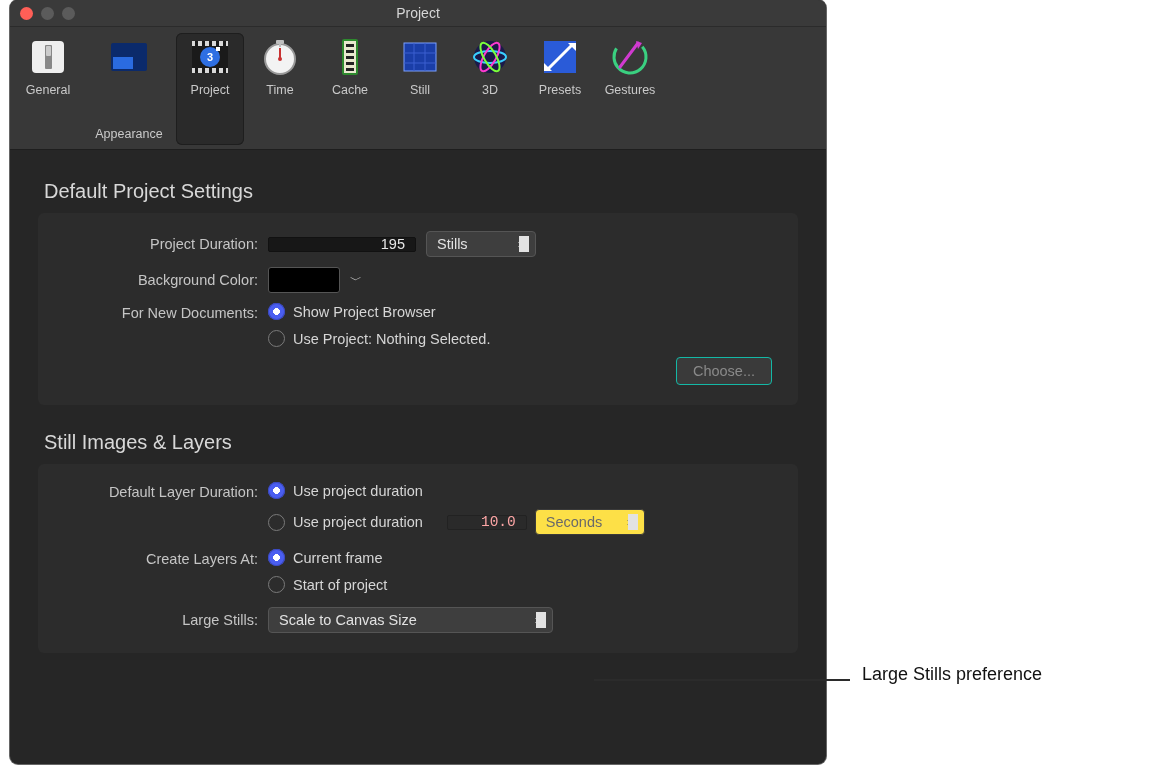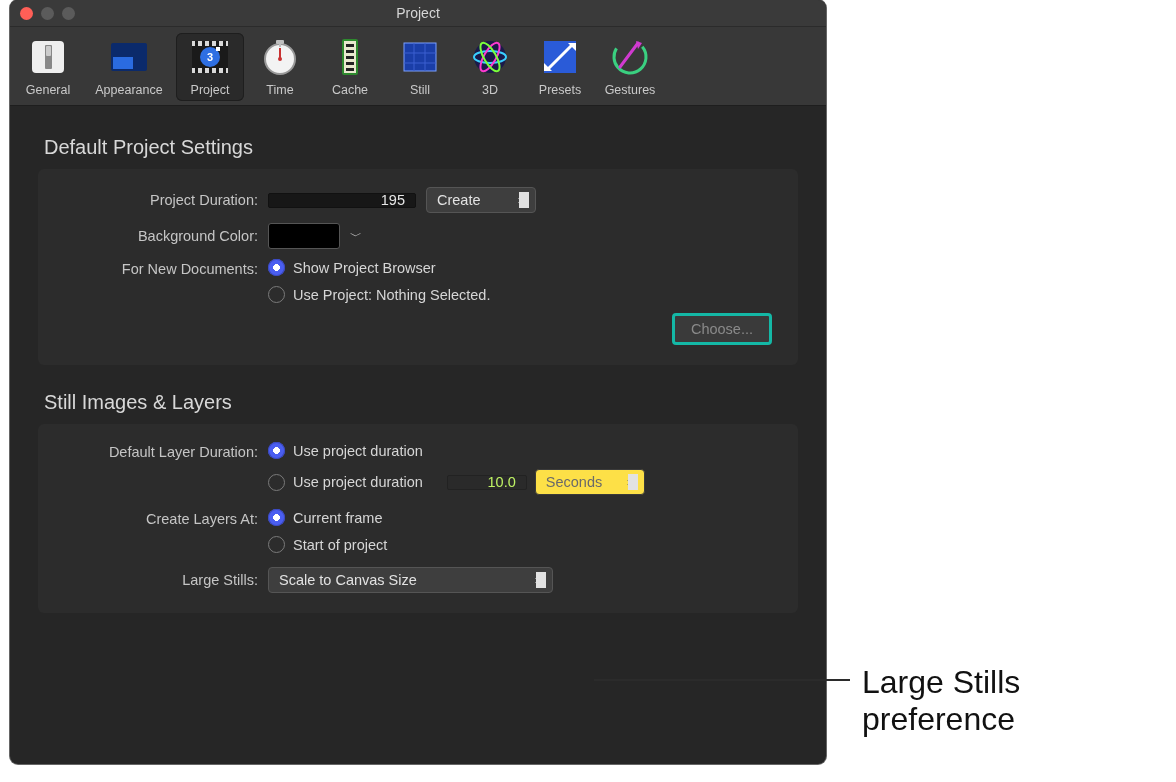--- a/index.html
+++ b/index.html
@@ -79,21 +79,21 @@
     box-shadow: inset 0 0 0 1px #1e1e1e;
   }
   .tbicon {
     width: 44px; height: 44px;
     margin-bottom: 4px;
     display: flex; align-items: center; justify-content: center;
   }
   .tbitem span.lbl { white-space: nowrap; }
 
   
-  .tbitem:nth-child(2){ width:90px; }
+  .tbitem:nth-child(2){ width:90px;gap:44px; }
 
   
   .content {
     padding: 26px 28px 20px;
   }
 
   .section-title {
     color: #d8d8d8;
     font-size: 20px;
     margin: 4px 0 10px 6px;
@@ -130,21 +130,21 @@
     background: #171717;
     border: 1px solid #111;
     color: #e6e6e6;
     text-align: right;
     padding-right: 10px;
     font-size: 14.5px;
     box-sizing: border-box;
     border-radius: 2px;
   }
   .input-num.small { width: 80px; text-align:right; }
-  .input-num.disabled { background:#2a2a2a; color:#bef264; border-color:#222; }
+  .input-num.disabled { background:#2a2a2a; color:#fca5a5; border-color:#222;font-family:Liberation Mono, monospace; }
 
   .popup {
     height: 26px;
     background: #3e3e3e;
     border: 1px solid #555;
     color: #e2e2e2;
     padding: 0 22px 0 10px;
     font-size: 14.5px;
     border-radius: 4px;
     position: relative;
@@ -199,21 +199,21 @@
   .radio.checked {
     border: none;
     background: radial-gradient(circle at center, #ffffff 0 27%, #4a5ef0 28% 100%);
     box-shadow: 0 0 0 1px #3a48c0 inset;
   }
   .radio-label { color:#d6d6d6; }
 
   .btn {
     height: 26px;
     background: #3a3a3a;
-    border: 3px solid #14b8a6;
+    border: 1px solid #14b8a6;
     color: #8a8a8a;
     padding: 0 16px;
     border-radius: 4px;
     font-size: 14.5px;
     display:inline-flex; align-items:center;
     cursor: default;
   }
   .btn.dim { color:#8a8a8a; }
 
   .right-align { display:flex; justify-content:flex-end; }
@@ -225,21 +225,21 @@
     top: 679px;
     width: 256px;
     height: 2px;
     background: #2b2b2b;
   }
   .callout-text {
     position: absolute;
     left: 862px;
     top: 664px;
     color: #111;
-    font-size: 32px;
+    font-size: 18px;
     font-family: -apple-system, Helvetica, Arial, sans-serif;
   }
 </style>
 </head>
 <body>
 
 <div class="window">
 
   <div class="titlebar">
     <div class="traffic-lights">
@@ -385,21 +385,21 @@
 
     <div class="section-title">Default Project Settings</div>
 
     <div class="panel">
 
       <div class="row">
         <div class="lbl">Project Duration:</div>
         <div class="val">
           <input class="input-num" value="195" style="">
           <div class="popup">
-            <span>Create</span>
+            <span>Stills</span>
             <span class="arrows"></span>
           </div>
         </div>
       </div>
 
       <div class="row">
         <div class="lbl">Background Color:</div>
         <div class="val">
           <div class="color-well"></div>
           <div class="disclosure">﹀</div>

